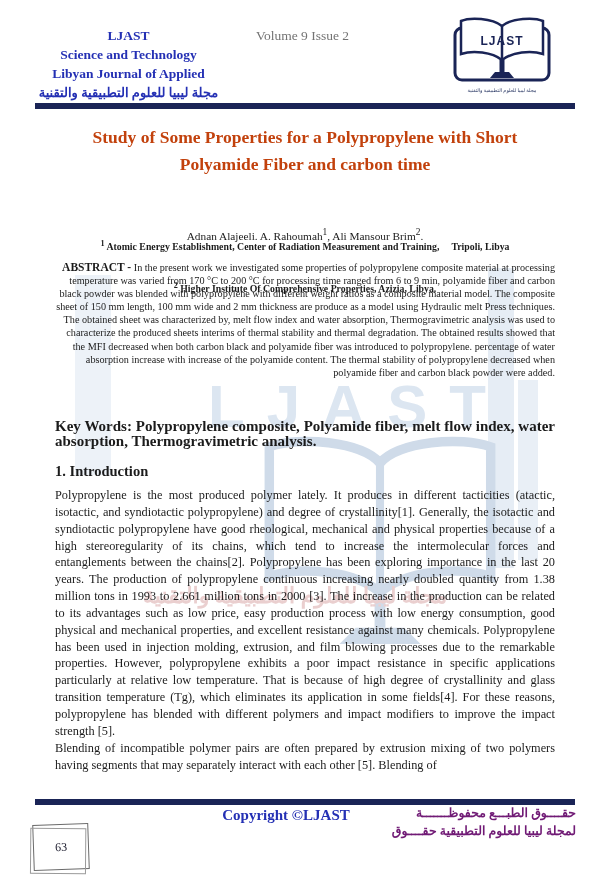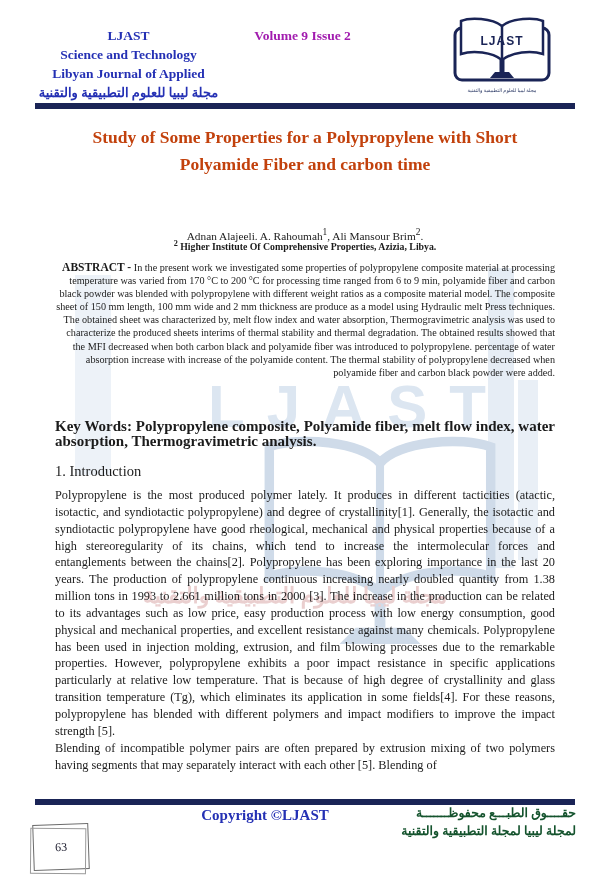--- a/index.html
+++ b/index.html
@@ -10,43 +10,43 @@
   .wm-bar{position:absolute;z-index:0;}
   .wm-letters{position:absolute;left:208px;top:372px;font-family:"Liberation Sans","DejaVu Sans",sans-serif;
       font-weight:bold;font-size:60px;letter-spacing:22px;color:#dce6f1;z-index:0;}
   .wm-arabic{position:absolute;left:95px;top:583px;font-size:22px;font-weight:bold;color:#eacfcf;
       direction:rtl;width:400px;text-align:center;z-index:0;}
   
   .layer{position:absolute;z-index:1;}
   .hdr-left{left:36px;top:26px;width:185px;text-align:center;color:#2430b4;font-weight:bold;
       font-size:13.5px;line-height:19px;}
   .hdr-left .ar{font-size:13px;}
-  .hdr-right{left:225px;top:26px;width:155px;text-align:center;color:#a21caf;font-weight:bold;
+  .hdr-right{left:225px;top:26px;width:155px;text-align:center;color:#737373;font-weight:normal;
       font-size:13.5px;line-height:19px;}
   .logo-box{left:452px;top:14px;width:100px;height:78px;}
   .logo-caption{left:448px;top:88px;width:108px;text-align:center;font-size:5px;color:#2c3a66;
       direction:rtl;line-height:6px;}
   .rule{position:absolute;left:35px;width:540px;height:6px;background:#1a2456;z-index:1;}
   .rule-top{top:103px;}
   .rule-bottom{top:799px;}
   .title{left:55px;top:124px;width:500px;text-align:center;font-weight:bold;font-size:17.5px;
       line-height:27px;color:#c2410c;}
   .authors{left:55px;top:183px;width:500px;text-align:center;font-size:11.3px;}
   .affil{left:55px;top:211px;width:500px;text-align:center;font-weight:bold;font-size:9.8px;
       line-height:13px;white-space:pre-wrap;}
   .abstract{left:55px;top:261px;width:500px;font-size:10.2px;line-height:13.1px;text-align:right;}
   .abstract b{font-size:11.5px;}
   .keywords{left:55px;top:419px;width:500px;font-size:15px;font-weight:bold;line-height:14.5px;
       text-align:justify;}
-  .sec-heading{left:55px;top:463px;width:500px;font-weight:normal;font-size:14.5px;}
+  .sec-heading{left:55px;top:463px;width:500px;font-weight:bold;font-size:14.5px;}
   .bodytext{left:55px;top:487px;width:500px;font-size:12.3px;line-height:16.85px;text-align:justify;}
   .bodytext p{margin:0;}
   .copyright{left:195px;top:807px;width:140px;text-align:center;color:#2430b4;font-weight:bold;
       font-size:15px;}
-  .footer-ar{left:336px;top:805px;width:240px;direction:rtl;text-align:right;color:#14532d;
+  .footer-ar{left:336px;top:805px;width:240px;direction:rtl;text-align:right;color:#701a75;
       font-weight:bold;font-size:12.5px;line-height:17.5px;}
   .pagenum-box{left:33px;top:824px;width:54px;height:44px;border:1.6px solid #6b6b6b;background:#fff;
       transform:rotate(-2deg);display:flex;align-items:center;justify-content:center;
       font-size:12px;color:#223;z-index:2;}
   .pagenum-box::after{content:"";position:absolute;left:-4px;top:3px;width:54px;height:44px;
       border:1.2px solid #9a9a9a;transform:rotate(2.5deg);z-index:-1;background:transparent;}
 </style>
 </head>
 <body>
 
@@ -89,38 +89,39 @@
   <div class="rule rule-top"></div>
 
   <div class="layer title" style="position:absolute;">
     <div>Study of Some Properties for a Polypropylene with Short</div>
     <div>Polyamide Fiber and carbon time</div>
   </div>
   <div class="layer authors" style="position:absolute;margin-top:44px;">
     <span>Adnan Alajeeli. A. Rahoumah</span><sup>1</sup><span>, Ali Mansour Brim</span><sup>2</sup><span>.</span>
   </div>
   <div class="layer affil" style="position:absolute;">
+    <div><sup>1</sup><span> Atomic Energy Establishment, Center of Radiation Measurement and Training,     Tripoli, Libya</span></div>
     <div><sup>2</sup><span> Higher Institute Of Comprehensive Properties, Azizia, Libya.</span></div>
   </div>
 
   <div class="layer abstract" style="position:absolute;">
     <b>ABSTRACT -</b><span> In the present work we investigated some properties of polypropylene composite material at processing temperature was varied from 170 °C to 200 °C for processing time ranged from 6 to 9 min, polyamide fiber and carbon black powder was blended with polypropylene with different weight ratios as a composite material model. The composite sheet of 150 mm length, 100 mm wide and 2 mm thickness are produce as a model using Hydraulic melt Press techniques. The obtained sheet was characterized by, melt flow index and water absorption, Thermogravimetric analysis was used to characterize the produced sheets interims of thermal stability and thermal degradation. The obtained results showed that the MFI decreased when both carbon black and polyamide fiber was introduced to polypropylene. percentage of water absorption increase with increase of the polyamide content. The thermal stability of polypropylene decreased when polyamide fiber and carbon black powder were added.</span>
   </div>
 
   <div class="layer keywords" style="position:absolute;">Key Words: Polypropylene composite, Polyamide fiber, melt flow index, water absorption, Thermogravimetric analysis.</div>
 
   <div class="layer sec-heading" style="position:absolute;">1. Introduction</div>
   <div class="layer bodytext" style="position:absolute;">
     <p>Polypropylene is the most produced polymer lately. It produces in different tacticities (atactic, isotactic, and syndiotactic polypropylene) and degree of crystallinity[1]. Generally, the isotactic and syndiotactic polypropylene have good rheological, mechanical and physical properties because of a high stereoregularity of its chains, which tend to increase the intermolecular forces and entanglements between the chains[2]. Polypropylene has been exploring importance in the last 20 years. The production of polypropylene continuous increasing nearly doubled quantity from 1.38 million tons in 1993 to 2.661 million tons in 2000 [3]. The increase in the production can be related to its advantages such as low price, easy production process with low energy consumption, good physical and mechanical properties, and excellent resistance against many chemicals. Polypropylene has been used in injection molding, extrusion, and film blowing processes due to the remarkable properties. However, polypropylene exhibits a poor impact resistance in specific applications particularly at relative low temperature. That is because of high degree of crystallinity and glass transition temperature (Tg), which eliminates its application in some fields[4]. For these reasons, polypropylene has blended with different polymers and impact modifiers to improve the impact strength [5].</p>
     <p>Blending of incompatible polymer pairs are often prepared by extrusion mixing of two polymers having segments that may separately interact with each other [5]. Blending of</p>
   </div>
 
   <div class="rule rule-bottom"></div>
-  <div class="layer copyright" style="position:absolute;">Copyright ©LJAST</div>
+  <div class="layer copyright" style="position:absolute;margin-left:21px;">Copyright ©LJAST</div>
   <div class="layer footer-ar" style="position:absolute;">
     <div>حقــــوق الطبـــع محفوظـــــــة</div>
-    <div>لمجلة ليبيا لمجلة التطبيقية والتقنية</div>
+    <div>لمجلة ليبيا للعلوم التطبيقية حقــــوق</div>
   </div>
   <div class="layer pagenum-box" style="position:absolute;">
     <span>63</span>
   </div>
 
 </div>
 
 </body></html>

